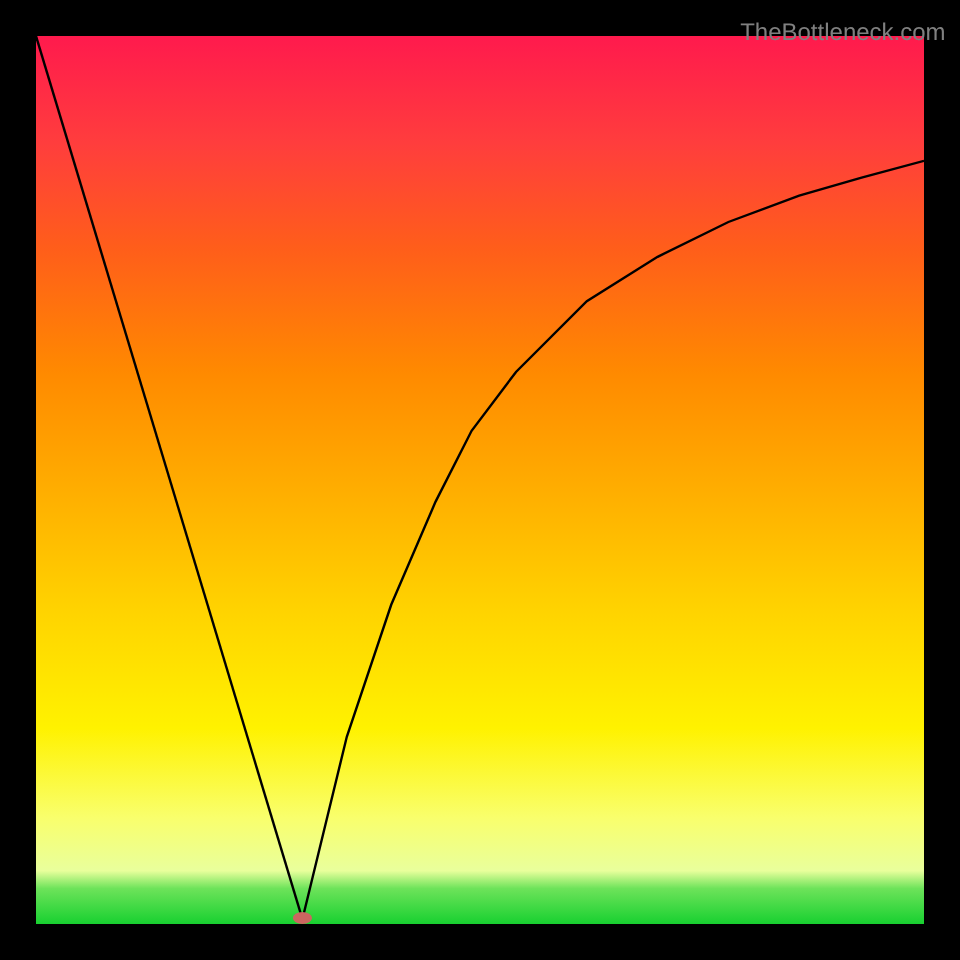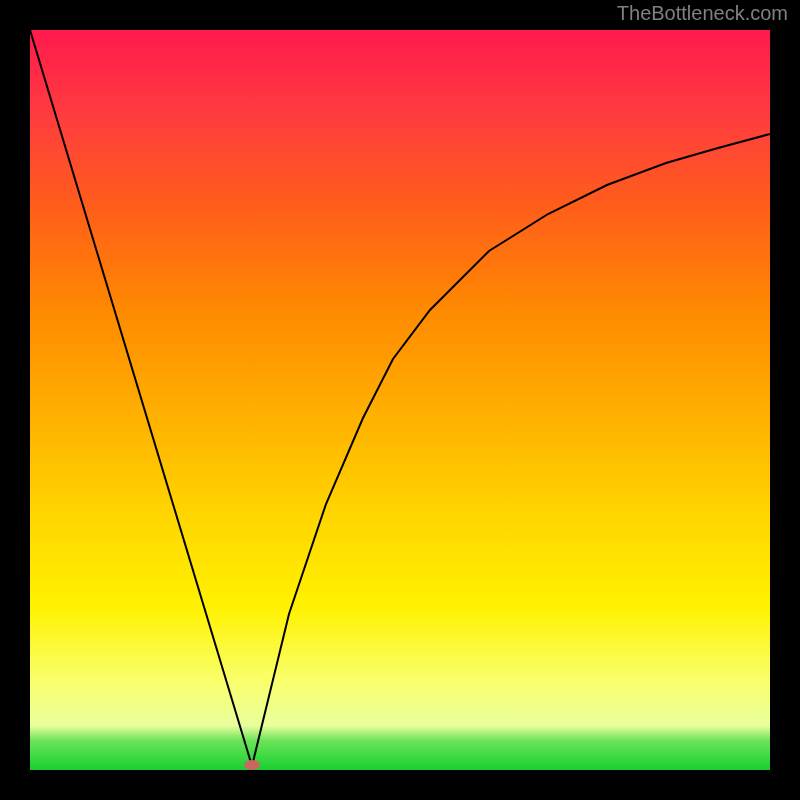--- a/index.html
+++ b/index.html
@@ -11,21 +11,21 @@
     background: #fff;
   }
   .chart-outer {
     position: relative;
     width: 800px;
     height: 800px;
     background: #000;
   }
   .watermark {
     position: absolute;
-    top: 2px;
+    top: 16px;
     right: 12px;
     color: #808080;
     font-family: Arial, Helvetica, sans-serif;
     font-size: 20px;
     z-index: 3;
     user-select: none;
   }
   .plot-area {
     position: absolute;
     left: 30px;

